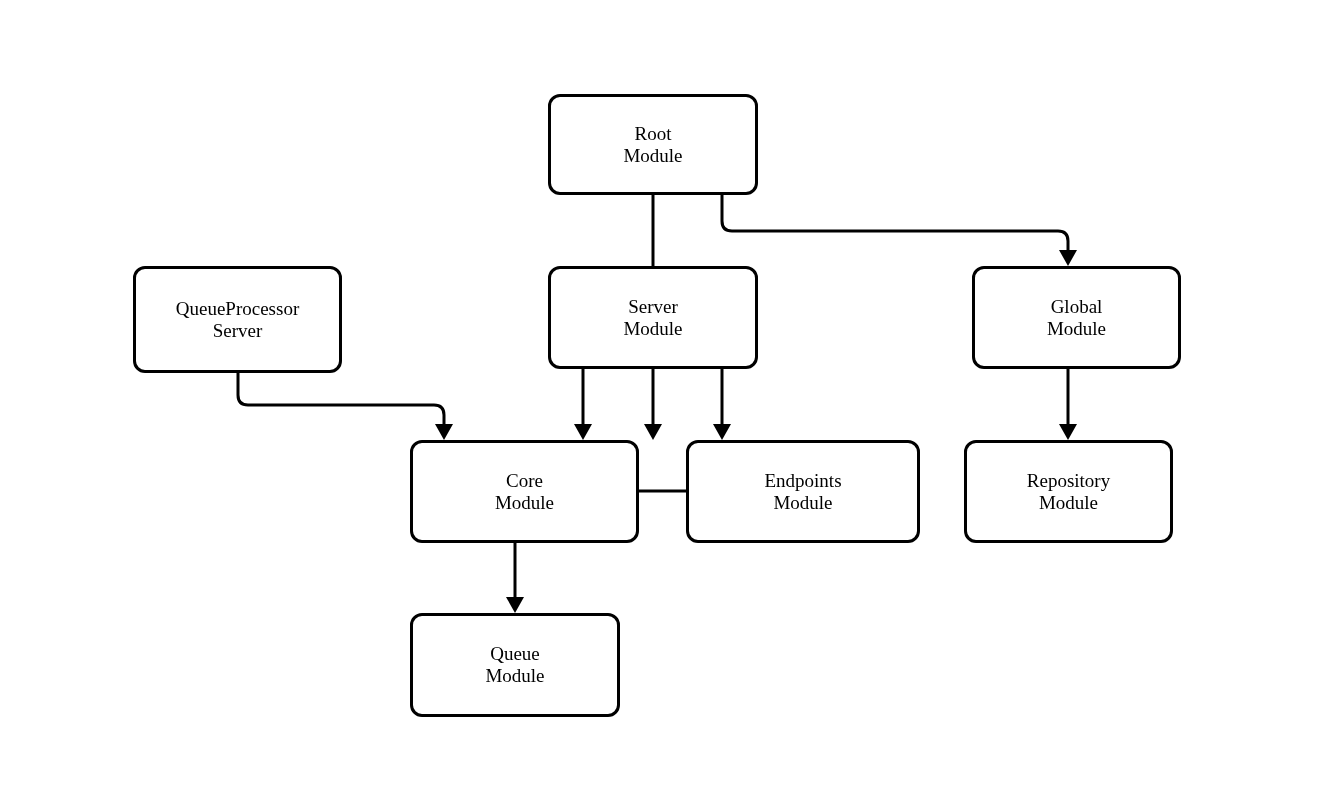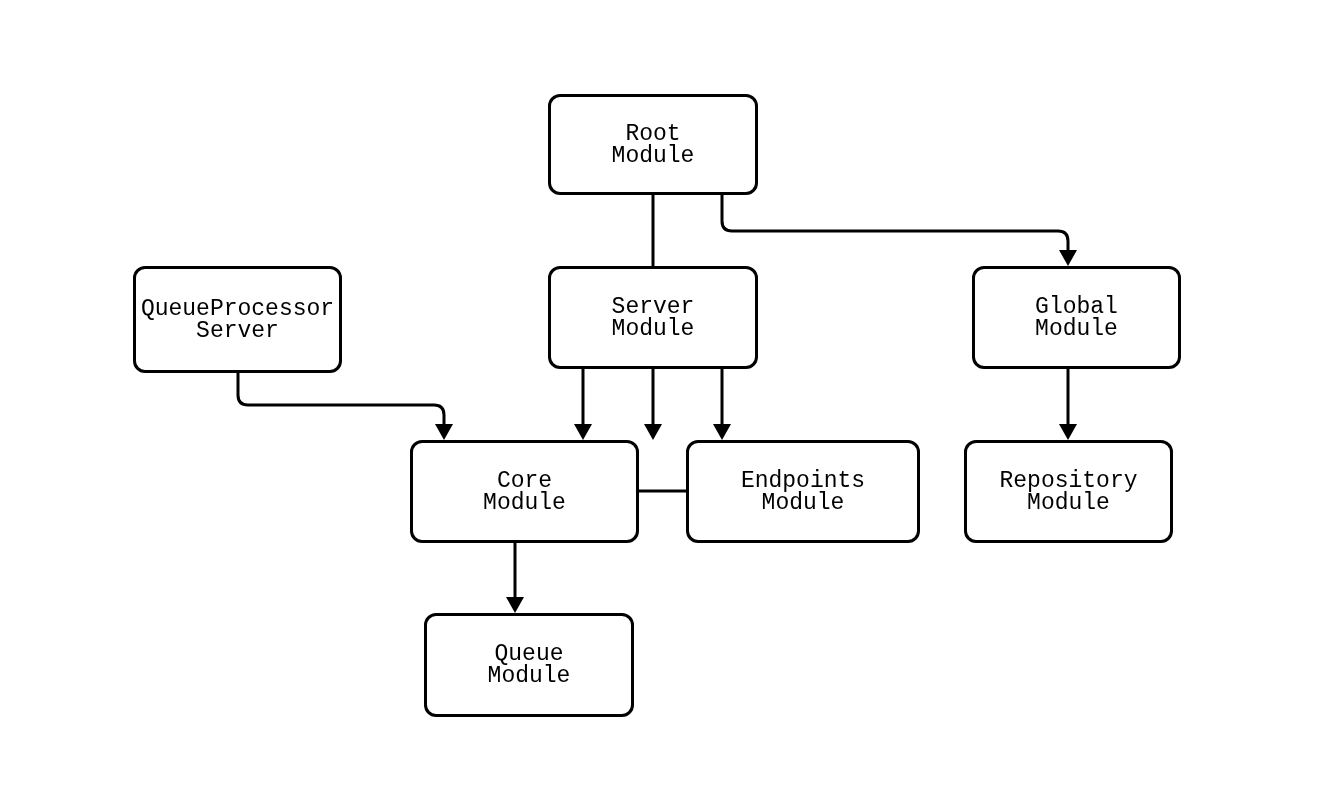--- a/index.html
+++ b/index.html
@@ -31,22 +31,22 @@
     box-sizing: border-box;
     border: 3px solid #000000;
     border-radius: 12px;
     background: #ffffff;
     display: flex;
     align-items: center;
     justify-content: center;
     text-align: center;
   }
   .node-label {
-    font-family: Liberation Mono, monospace;
-    font-size: 23px;
+    font-family: Liberation Serif, serif;
+    font-size: 19px;
     line-height: 22px;
     color: #000000;
     white-space: pre;
     letter-spacing: 0px;
     font-weight: 400;
   }
 </style>
 </head>
 <body>
 
@@ -123,18 +123,18 @@
   <div class="node" id="node-endpoints" style="left: 686px; top: 440px; width: 234px; height: 103px;">
     <span class="node-label">Endpoints
 Module</span>
   </div>
 
   <div class="node" id="node-repository" style="left: 964px; top: 440px; width: 209px; height: 103px;">
     <span class="node-label">Repository
 Module</span>
   </div>
 
-  <div class="node" id="node-queue" style="left: 410px; top: 613px; width: 210px; height: 104px; margin-left: 14px;">
+  <div class="node" id="node-queue" style="left: 410px; top: 613px; width: 210px; height: 104px;">
     <span class="node-label">Queue
 Module</span>
   </div>
 
 </div>
 
 </body></html>

